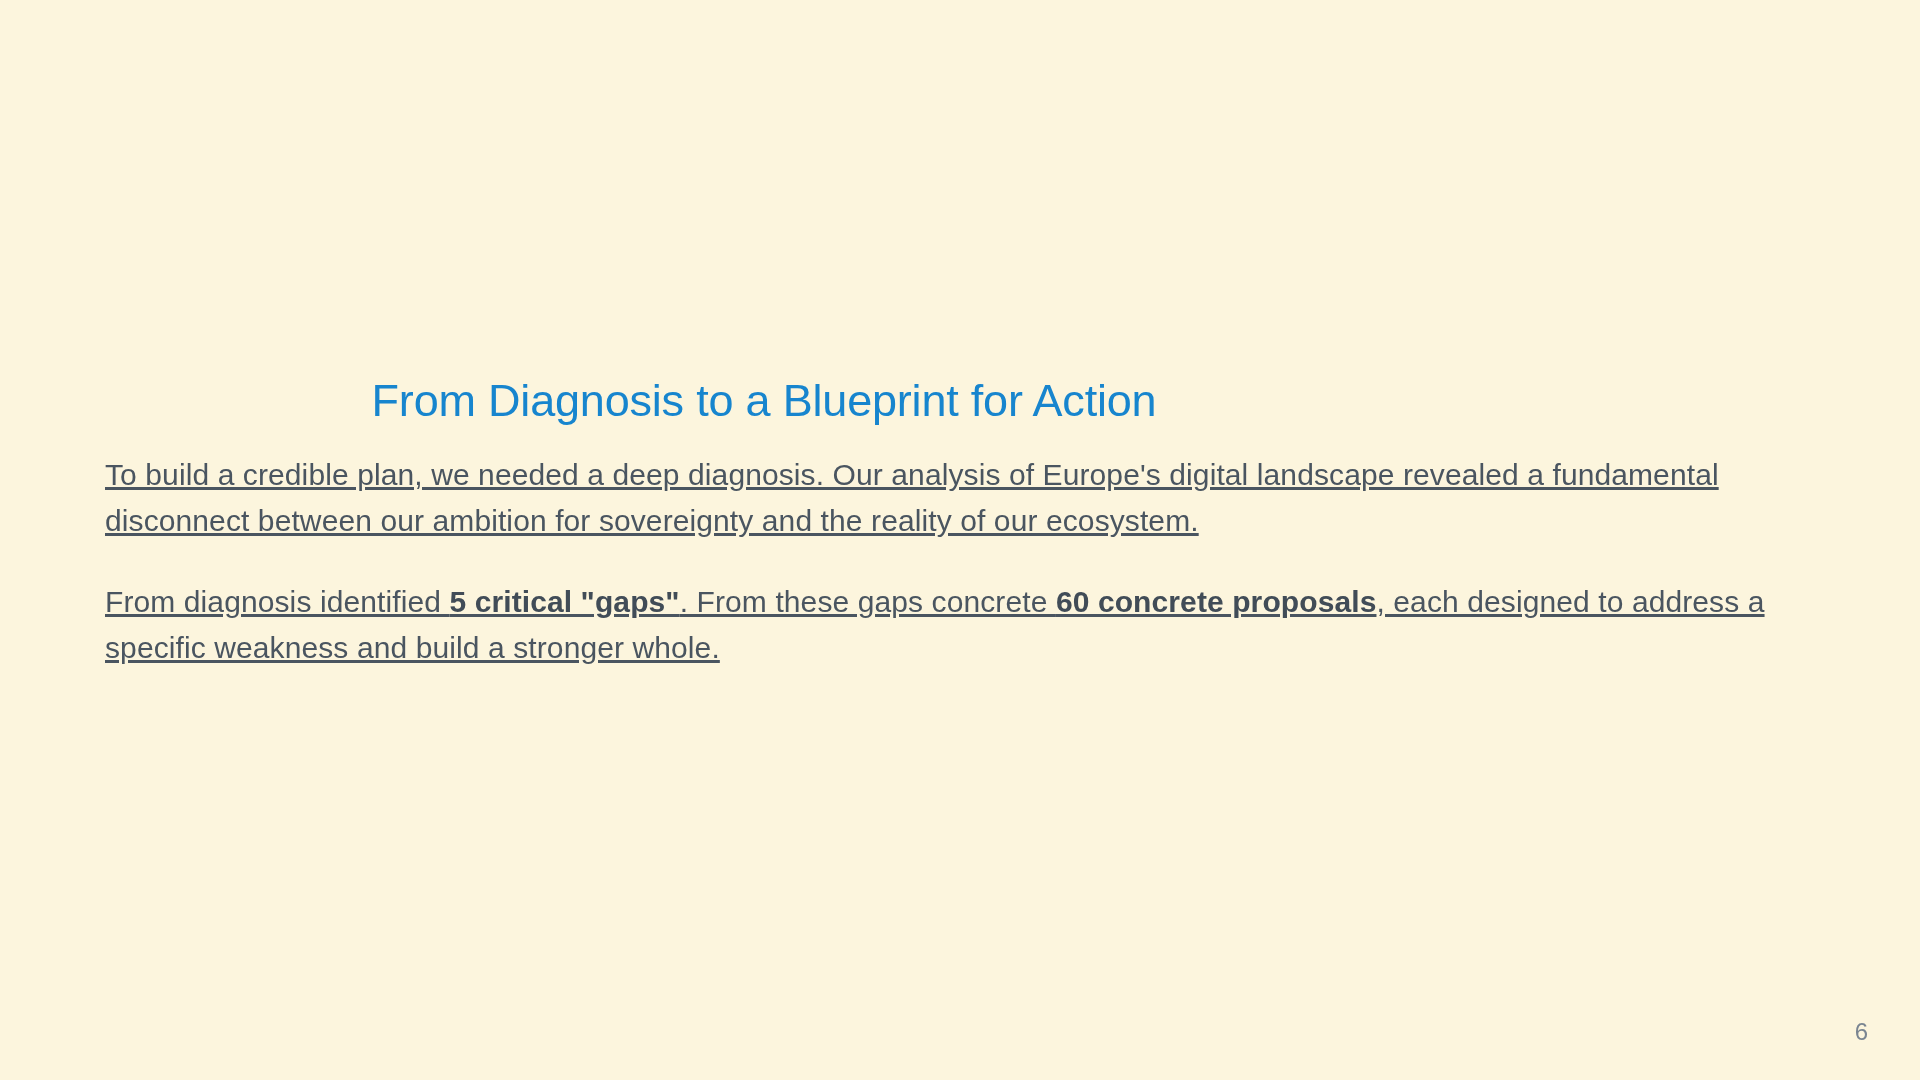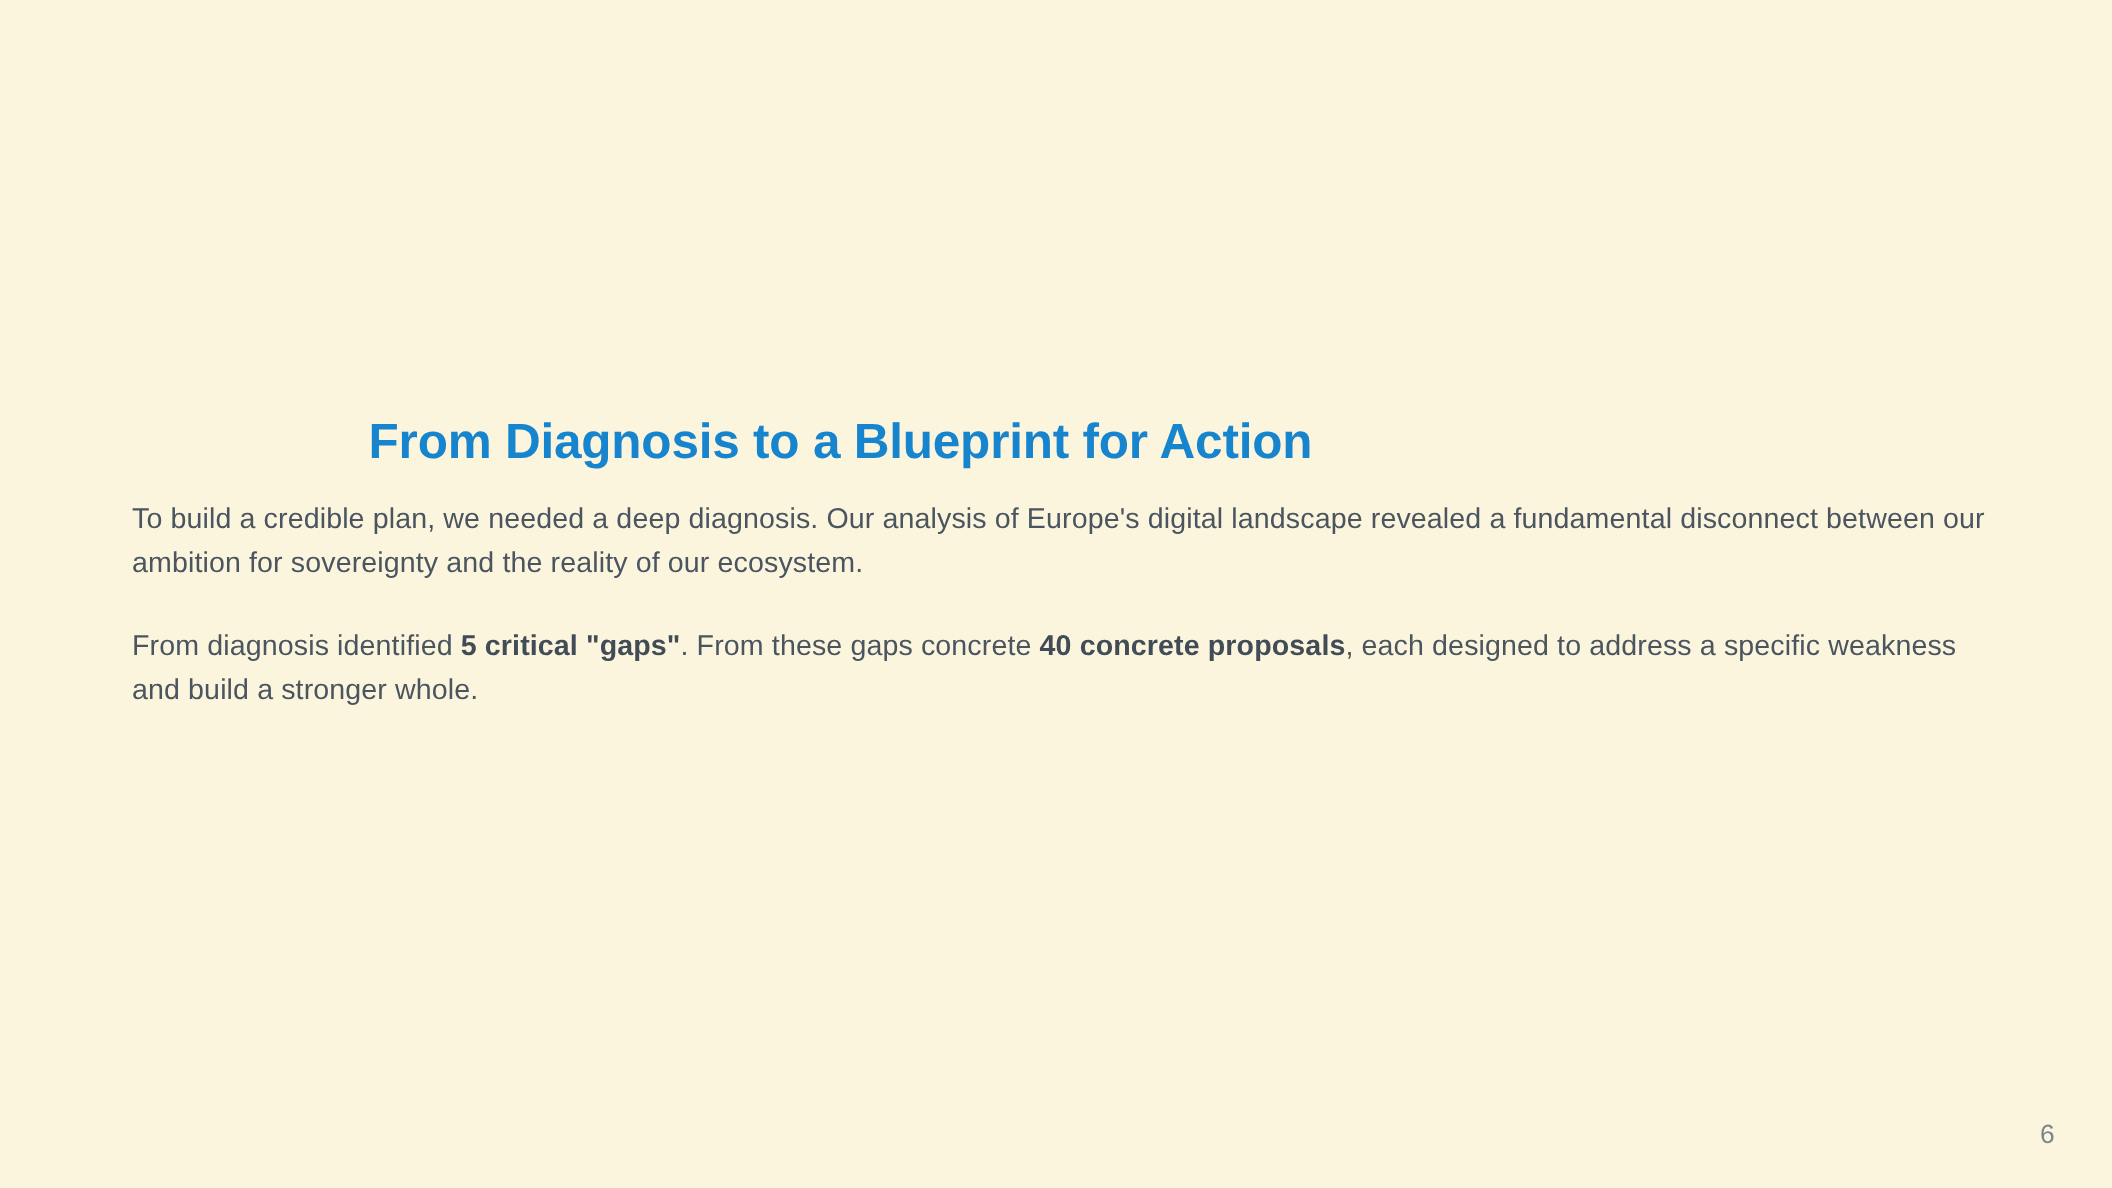--- a/index.html
+++ b/index.html
@@ -21,36 +21,37 @@
     box-sizing: border-box;
   }
   .slide-title {
     position: absolute;
     top: 344px;
     left: 0;
     width: 1528px;
     text-align: center;
     color: #1785CE;
     font-size: 45px;
-    font-weight: bold;
+    font-weight: normal;
     letter-spacing: -0.2px;
     line-height: 1.2;
   }
   .body-block {
     position: absolute;
     top: 452px;
     left: 105px;
     width: 1715px;
   }
   .para {
     color: #4A5560;
-    font-size: 26px;
+    font-size: 30px;
     line-height: 1.52;
-    margin: 0 0 36px 15px;
+    margin: 0 0 36px 0;
     letter-spacing: 0.1px;
+    text-decoration: underline;
   }
   .para:last-child {
     margin-bottom: 0;
   }
   .para b {
     font-weight: bold;
     color: #414C57;
   }
   .page-number {
     position: absolute;
@@ -65,19 +66,19 @@
 <body>
 
 <div class="slide">
 
   <h1 class="slide-title">From Diagnosis to a Blueprint for Action</h1>
 
   <div class="body-block">
 
     <p class="para">To build a credible plan, we needed a deep diagnosis. Our analysis of Europe's digital landscape revealed a fundamental disconnect between our ambition for sovereignty and the reality of our ecosystem.</p>
 
-    <p class="para"><span>From diagnosis identified </span><b>5 critical "gaps"</b><span>. From these gaps concrete </span><b>40 concrete proposals</b><span>, each designed to address a specific weakness and build a stronger whole.</span></p>
+    <p class="para"><span>From diagnosis identified </span><b>5 critical "gaps"</b><span>. From these gaps concrete </span><b>60 concrete proposals</b><span>, each designed to address a specific weakness and build a stronger whole.</span></p>
 
   </div>
 
   <div class="page-number">6</div>
 
 </div>
 
 </body></html>

